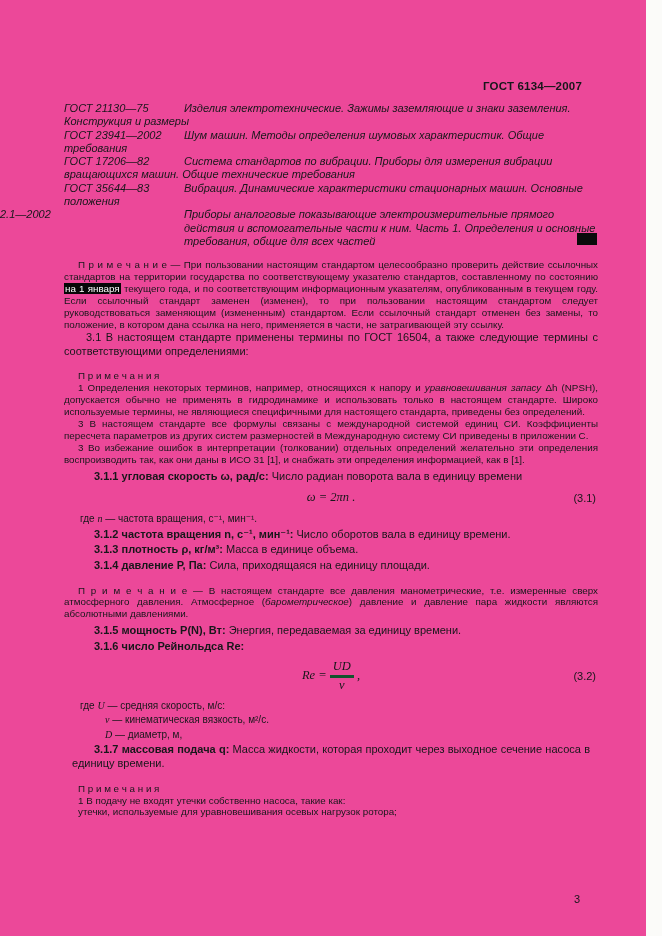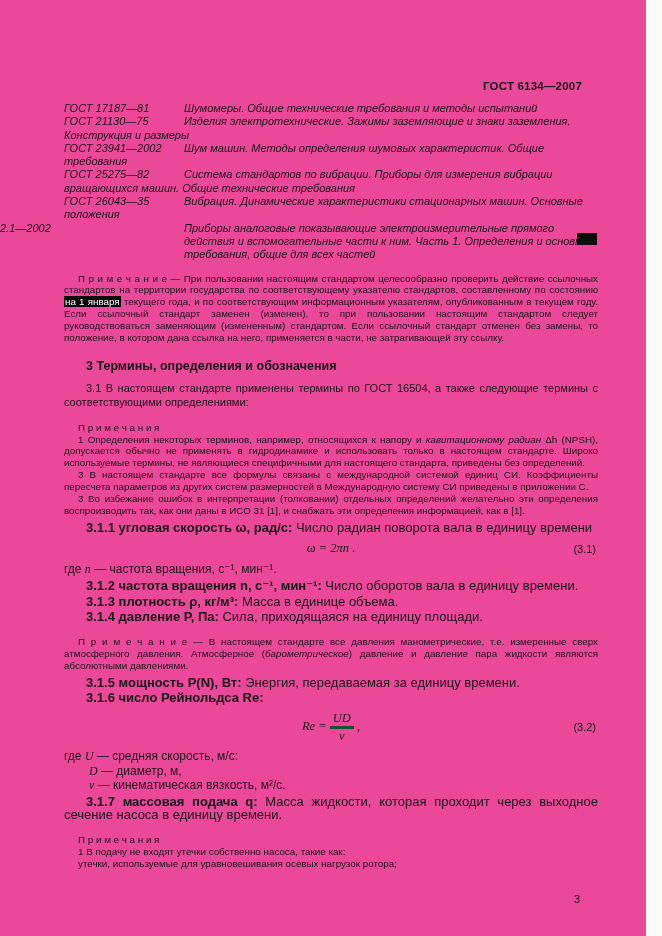--- a/index.html
+++ b/index.html
@@ -11,66 +11,64 @@
   .refs{font-size:11px;line-height:13.3px;font-style:italic;}
   .ref .code{display:inline-block;width:120px;}
   .ref.hang{padding-left:120px;text-indent:-120px;}
   .scan-note{margin-top:11px;font-size:9.8px;line-height:11.9px;text-align:justify;}
   .ti{text-indent:14px;}
   .invert{background:#070707;color:#ffffff;padding:0 1px;}
   .h3{margin:15px 0 9px;padding-left:22px;font-size:12.5px;font-weight:bold;}
   .body-p{margin:0;font-size:11px;line-height:13.8px;text-align:justify;text-indent:22px;}
   .notes{margin:12px 0 4px;font-size:9.8px;line-height:11.9px;text-align:justify;}
   .notes p{margin:0;text-indent:14px;}
-  .term{margin:2px 0;font-size:13px;line-height:13.6px;text-align:justify;text-indent:22px;}
+  .term{margin:2px 8px;font-size:11px;line-height:13.6px;text-align:justify;text-indent:22px;}
   .term b{font-weight:bold;}
   .formula{position:relative;margin:7px 0;text-align:center;font-size:12.5px;}
   .fm{font-family:"Liberation Serif","DejaVu Serif",serif;font-style:italic;}
   .eqnum{position:absolute;right:2px;top:50%;transform:translateY(-50%);font-size:11px;font-style:normal;font-family:"Liberation Sans","DejaVu Sans",sans-serif;margin-left:26px;}
   .frac{display:inline-block;vertical-align:middle;text-align:center;line-height:1.05;}
   .frac .num{display:block;border-bottom:3px solid #14532d;padding:0 3px 1px;}
   .frac .den{display:block;padding-top:1px;}
-  .where{margin:1px 0;font-size:12px;line-height:13.6px;}
+  .where{margin:1px 16px;font-size:10px;line-height:13.6px;}
   .where.ind{padding-left:25px;}
   .v{font-family:"Liberation Serif","DejaVu Serif",serif;font-style:italic;}
   .vi{font-style:italic;}
   .pagenum{position:absolute;right:66px;top:893px;font-size:11px;}
   .artifact{position:absolute;background:#0b0b0b;}
 </style>
 </head>
 <body>
 
 <div class="page">
 
   <div class="doc-code">ГОСТ 6134—2007</div>
 
   <div class="artifact" style="left:577px;top:233px;width:20px;height:12px;"></div>
 
   <div class="content">
 
     <div class="refs">
-      <div class="ref"><span class="code">ГОСТ 17187—81</span><span>Шумомеры. Общие технические требования и методы испытаний</span></div>
       <div class="ref"><span class="code">ГОСТ 21130—75</span><span>Изделия электротехнические. Зажимы заземляющие и знаки заземления. Конструкция и размеры</span></div>
       <div class="ref"><span class="code">ГОСТ 23941—2002</span><span>Шум машин. Методы определения шумовых характеристик. Общие требования</span></div>
-      <div class="ref"><span class="code">ГОСТ 25275—82</span><span>Система стандартов по вибрации. Приборы для измерения вибрации вращающихся машин. Общие технические требования</span></div>
-      <div class="ref"><span class="code">ГОСТ 26043—35</span><span>Вибрация. Динамические характеристики стационарных машин. Основные положения</span></div>
+      <div class="ref"><span class="code">ГОСТ 17206—82</span><span>Система стандартов по вибрации. Приборы для измерения вибрации вращающихся машин. Общие технические требования</span></div>
+      <div class="ref"><span class="code">ГОСТ 35644—83</span><span>Вибрация. Динамические характеристики стационарных машин. Основные положения</span></div>
       <div class="ref hang"><span class="code">ГОСТ 30012.1—2002</span><span>Приборы аналоговые показывающие электроизмерительные прямого действия и вспомогательные части к ним. Часть 1. Определения и основные требования, общие для всех частей</span></div>
     </div>
 
     <div class="scan-note">
       <div class="ti"><span>П р и м е ч а н и е — При пользовании настоящим стандартом целесообразно проверить действие ссылочных стандартов на территории государства по соответствующему указателю стандартов, составленному по состоянию </span><span class="invert">на 1 января</span><span> текущего года, и по соответствующим информационным указателям, опубликованным в текущем году. Если ссылочный стандарт заменен (изменен), то при пользовании настоящим стандартом следует руководствоваться заменяющим (измененным) стандартом. Если ссылочный стандарт отменен без замены, то положение, в котором дана ссылка на него, применяется в части, не затрагивающей эту ссылку.</span></div>
     </div>
 
-    <div class="h3">3 Термины, определения и обозначения</div>
 
     <p class="body-p">3.1 В настоящем стандарте применены термины по ГОСТ 16504, а также следующие  термины с соответствующими определениями:</p>
 
     <div class="notes">
       <p>П р и м е ч а н и я</p>
-      <p><span>1 Определения некоторых терминов,  например, относящихся к напору и </span><span class="vi">кавитационному радиан</span><span> Δh (NPSH), допускается обычно не применять в гидродинамике и использовать только в настоящем стандарте. Широко используемые термины, не являющиеся специфичными для настоящего стандарта, приведены без определений.</span></p>
+      <p><span>1 Определения некоторых терминов,  например, относящихся к напору и </span><span class="vi">уравновешивания запасу</span><span> Δh (NPSH), допускается обычно не применять в гидродинамике и использовать только в настоящем стандарте. Широко используемые термины, не являющиеся специфичными для настоящего стандарта, приведены без определений.</span></p>
       <p>3 В настоящем стандарте все формулы связаны с международной системой единиц СИ. Коэффициенты пересчета параметров из других систем размерностей в Международную систему СИ приведены в приложении С.</p>
       <p>3 Во избежание ошибок в интерпретации (толковании) отдельных определений желательно эти определения воспроизводить так, как они даны в ИСО 31 [1], и снабжать эти определения информацией, как в [1].</p>
     </div>
 
     <p class="term"><b>3.1.1 угловая скорость ω, рад/с:</b><span> Число радиан поворота вала в единицу времени</span></p>
 
     <div class="formula">
       <span class="fm">ω = 2πn .</span>
       <span class="eqnum">(3.1)</span>
     </div>
@@ -87,22 +85,22 @@
 
     <p class="term"><b>3.1.5 мощность Р(N), Вт:</b><span> Энергия, передаваемая за единицу времени.</span></p>
     <p class="term"><b>3.1.6 число Рейнольдса Re:</b></p>
 
     <div class="formula">
       <span class="fm"><span>Re = </span><span class="frac"><span class="num">UD</span><span class="den">ν</span></span><span> ,</span></span>
       <span class="eqnum">(3.2)</span>
     </div>
 
     <div class="where"><span>где </span><span class="v">U</span><span> — средняя скорость, м/с:</span></div>
+    <div class="where ind"><span class="v">ν</span><span> — кинематическая вязкость, м²/с.</span></div>
     <div class="where ind"><span class="v">D</span><span> — диаметр, м,</span></div>
-    <div class="where ind"><span class="v">ν</span><span> — кинематическая вязкость, м²/с.</span></div>
 
     <p class="term"><b>3.1.7 массовая подача q:</b><span> Масса жидкости, которая проходит через выходное сечение насоса в единицу времени.</span></p>
 
     <div class="notes">
       <p>П р и м е ч а н и я</p>
       <p>1 В подачу не входят утечки собственно насоса, такие  как:</p>
       <p>утечки, используемые для уравновешивания осевых нагрузок ротора;</p>
     </div>
 
   </div>

